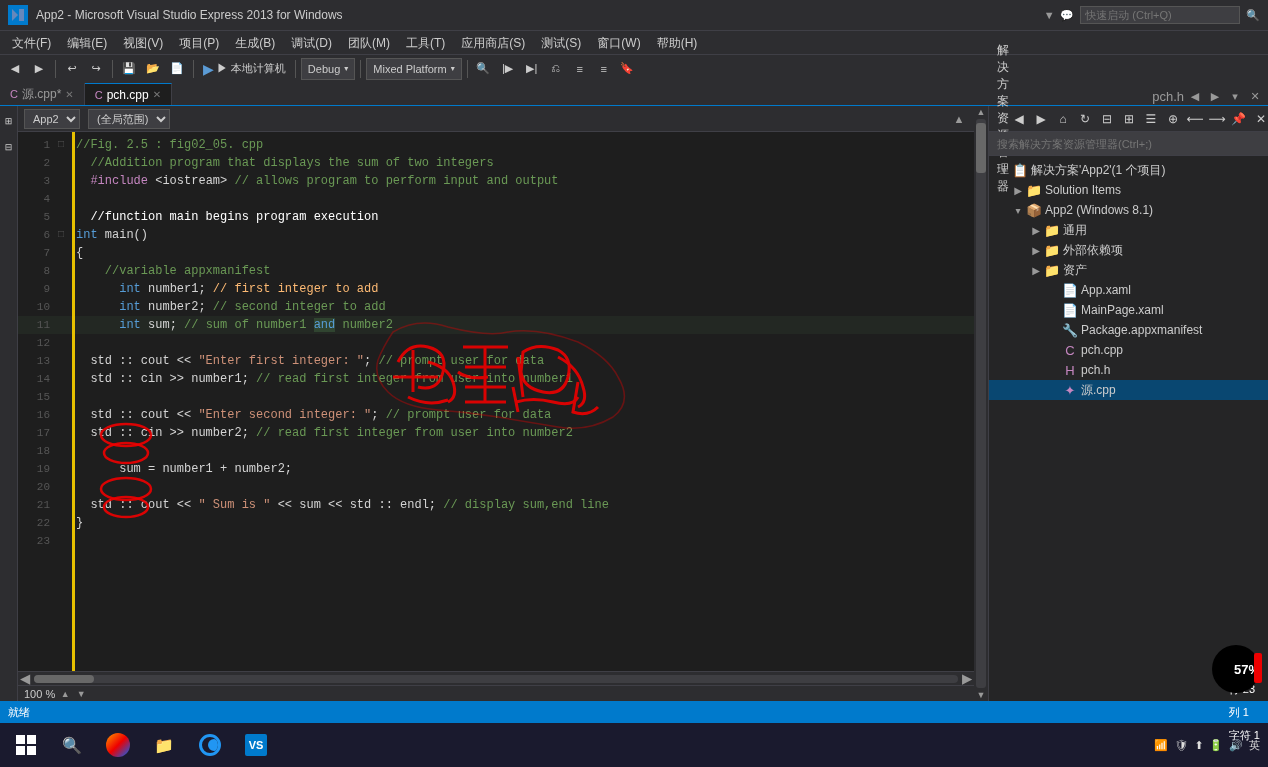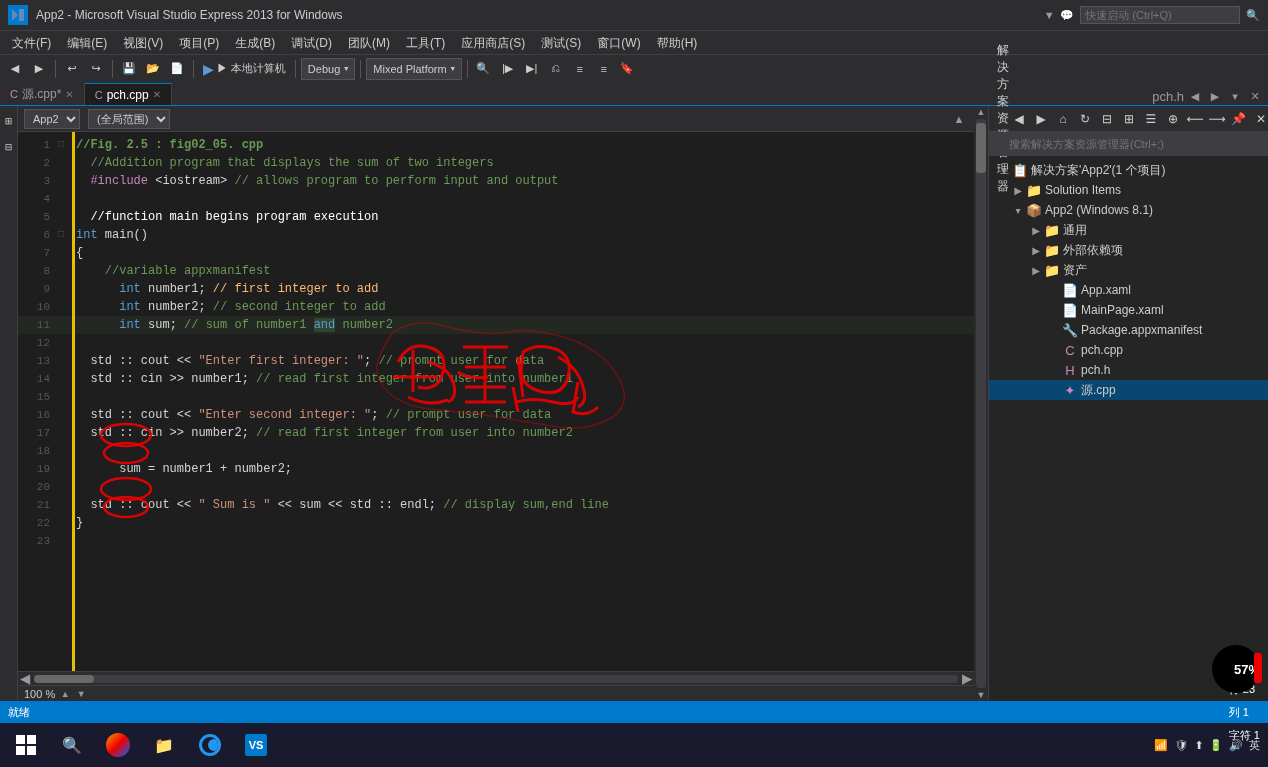--- a/index.html
+++ b/index.html
@@ -207,21 +207,21 @@
       font-size: 12px;
       color: #ccc;
       border-bottom: 1px solid #3f3f46;
     }
     .se-btn { background: transparent; border: none; color: #ccc; cursor: pointer; width: 20px; height: 20px; display: flex; align-items: center; justify-content: center; font-size: 12px; }
     #se-search {
       height: 24px;
       background: #3e3e42;
       border: none;
       border-bottom: 1px solid #3f3f46;
-      padding: 0 20px;
+      padding: 0 8px;
       color: #ccc;
       font-size: 11px;
       width: 100%;
     }
     #se-tree {
       flex: 1;
       overflow-y: auto;
       padding: 4px 0;
     }
     .tree-item {
@@ -410,21 +410,21 @@
       <button class="tab-action-btn">▲</button>
     </div>
 
     <div id="code-content" style="position:relative;">
 
       <div style="position:absolute; left:54px; top:0; width:3px; height:100%; background:#e6c000; z-index:1;"></div>
 
       <div class="code-line">
         <span class="line-num">1</span>
         <span class="line-collapse">□</span>
-        <span class="line-content" style="color:#6a9955;font-weight:bold;">//Fig. 2.5 : fig02_05. cpp</span>
+        <span class="line-content" style="color:#6a9955;">//Fig. 2.5 : fig02_05. cpp</span>
       </div>
 
       <div class="code-line">
         <span class="line-num">2</span>
         <span class="line-collapse"></span>
         <span class="line-content" style="color:#6a9955;">  //Addition program that displays the sum of two integers</span>
       </div>
 
       <div class="code-line">
         <span class="line-num">3</span>

